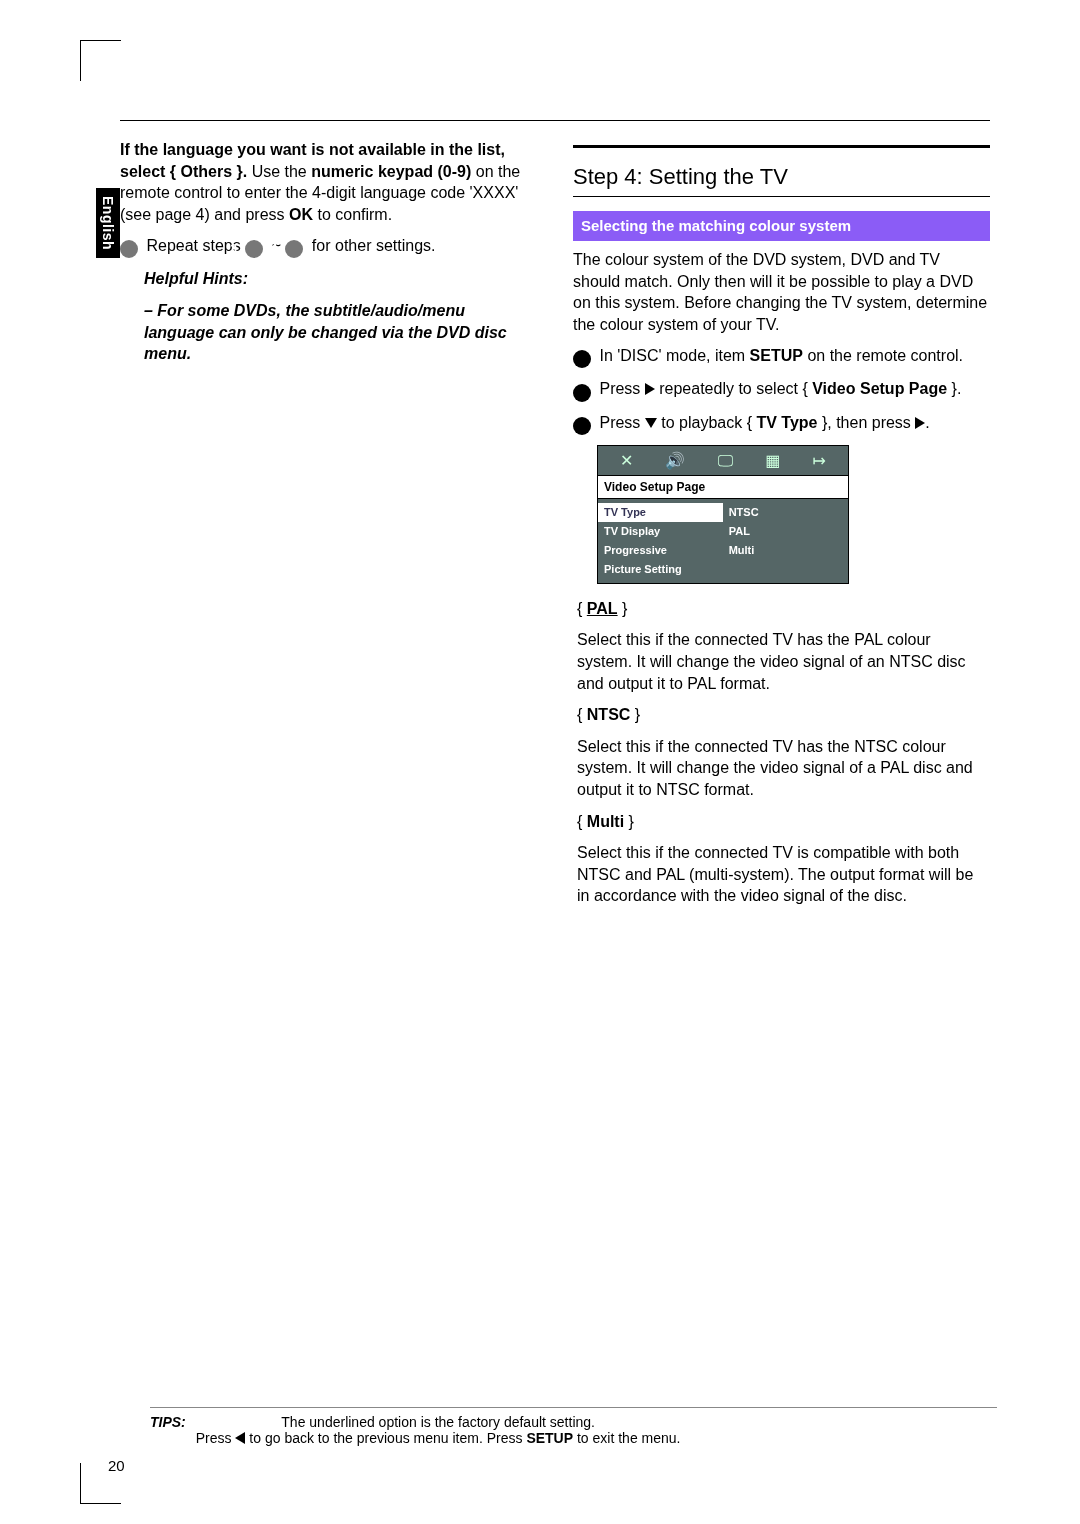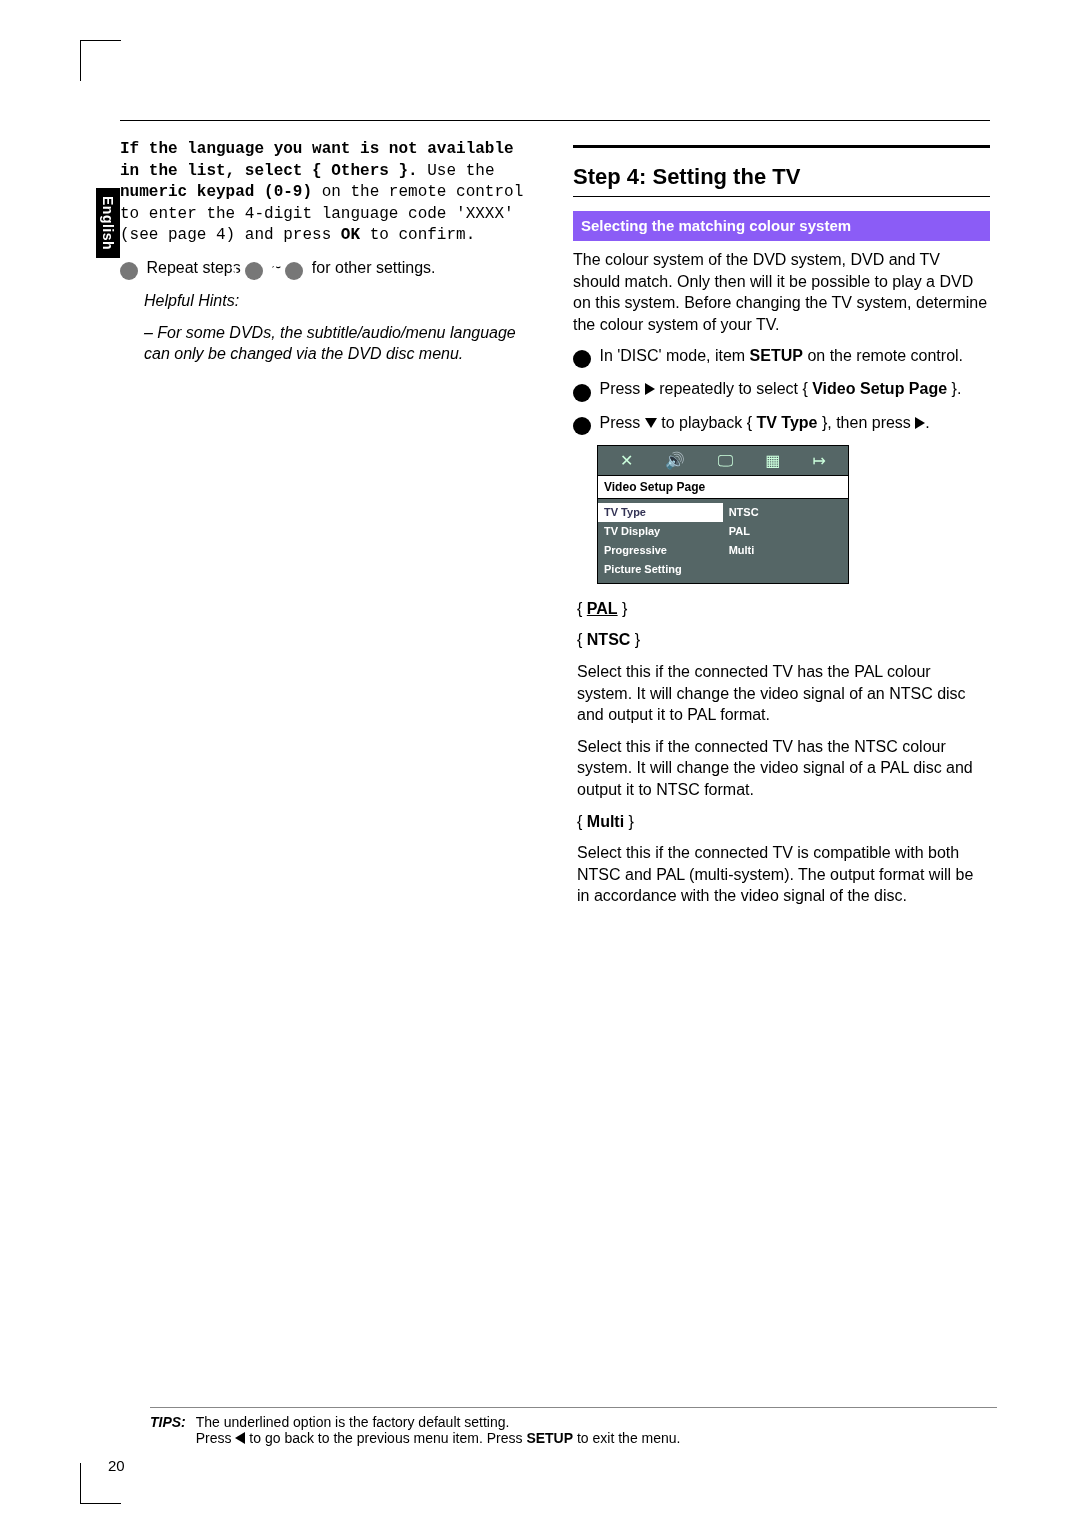--- a/index.html
+++ b/index.html
@@ -48,24 +48,24 @@
     gap: 36px;
     margin-top: 18px;
   }
   .col {
     flex: 1;
     font-size: 16px;
     line-height: 1.35;
   }
   .col p { margin: 0 0 10px 0; }
   .bold { font-weight: 700; }
-  .ital { font-style: italic; }
+  .ital { font-style: italic; font-weight: bold; }
   .step-head {
     font-size: 22px;
-    font-weight: 700;
+    font-weight: 400;
     margin: 14px 0 4px 0;
   }
   .step-rule-top { border-top: 3px solid #000; margin-top:6px; }
   .step-rule-bot { border-top: 1px solid #000; margin-bottom: 14px; }
   .sub-band {
     background: #8b5cf6;
     color: #fff;
     font-weight: 700;
     padding: 5px 8px;
     font-size: 15px;
@@ -143,20 +143,21 @@
   .tips {
     position: absolute;
     left: 150px;
     right: 83px;
     bottom: 78px;
     font-size: 14px;
     border-top: 1px solid #888;
     padding-top: 6px;
     display:flex;
     gap:10px;
+    text-align:center;
   }
   .tips .lab { font-style: italic; font-weight:700; white-space:nowrap;}
   .pagenum {
     position: absolute;
     left: 108px;
     bottom: 50px;
     font-size: 15px;
   }
   .crop-tl, .crop-bl {
     position:absolute;
@@ -175,21 +176,21 @@
 <div class="crop-bl"></div>
 
 <div class="page">
   <div class="side-tab">English</div>
 
   <div class="rule-thin"></div>
 
   <div class="columns">
 
     <div class="col">
-      <p style="font-family:Liberation Mono, monospace;">
+      <p style="">
         <span class="bold">If the language you want is not available in the list, select { Others }.</span>
         <span> Use the </span><span class="bold">numeric keypad (0-9)</span><span> on the remote control to enter the 4-digit language code 'XXXX' (see page 4) and press </span><span class="bold">OK</span><span> to confirm.</span>
       </p>
 
       <p class="step-line hang">
         <span class="numdot gray">5</span>
         <span>Repeat steps </span><span class="numdot gray">3</span><span> ~ </span><span class="numdot gray">4</span><span> for other settings.</span>
       </p>
 
       <p class="ital" style="padding-left:24px;">Helpful Hints:</p>
@@ -238,23 +239,23 @@
           </div>
           <div class="osd-right">
             <div>NTSC</div>
             <div>PAL</div>
             <div>Multi</div>
           </div>
         </div>
       </div>
 
       <p style="padding-left:4px;">{ <span class="opt-title ul">PAL</span> }</p>
+      <p style="padding-left:4px;">Select this if the connected TV has the PAL colour system. It will change the video signal of an NTSC disc and output it to PAL format.</p>
+
       <p style="padding-left:4px;">{ <span class="opt-title">NTSC</span> }</p>
-
-      <p style="padding-left:4px;">Select this if the connected TV has the PAL colour system. It will change the video signal of an NTSC disc and output it to PAL format.</p>
       <p style="padding-left:4px;">Select this if the connected TV has the NTSC colour system. It will change the video signal of a PAL disc and output it to NTSC format.</p>
 
       <p style="padding-left:4px;">{ <span class="opt-title">Multi</span> }</p>
       <p style="padding-left:4px;">Select this if the connected TV is compatible with both NTSC and PAL (multi-system).  The output format will be in accordance with the video signal of the disc.</p>
     </div>
   </div>
 
   <div class="tips">
     <div class="lab">TIPS:</div>
     <div>

